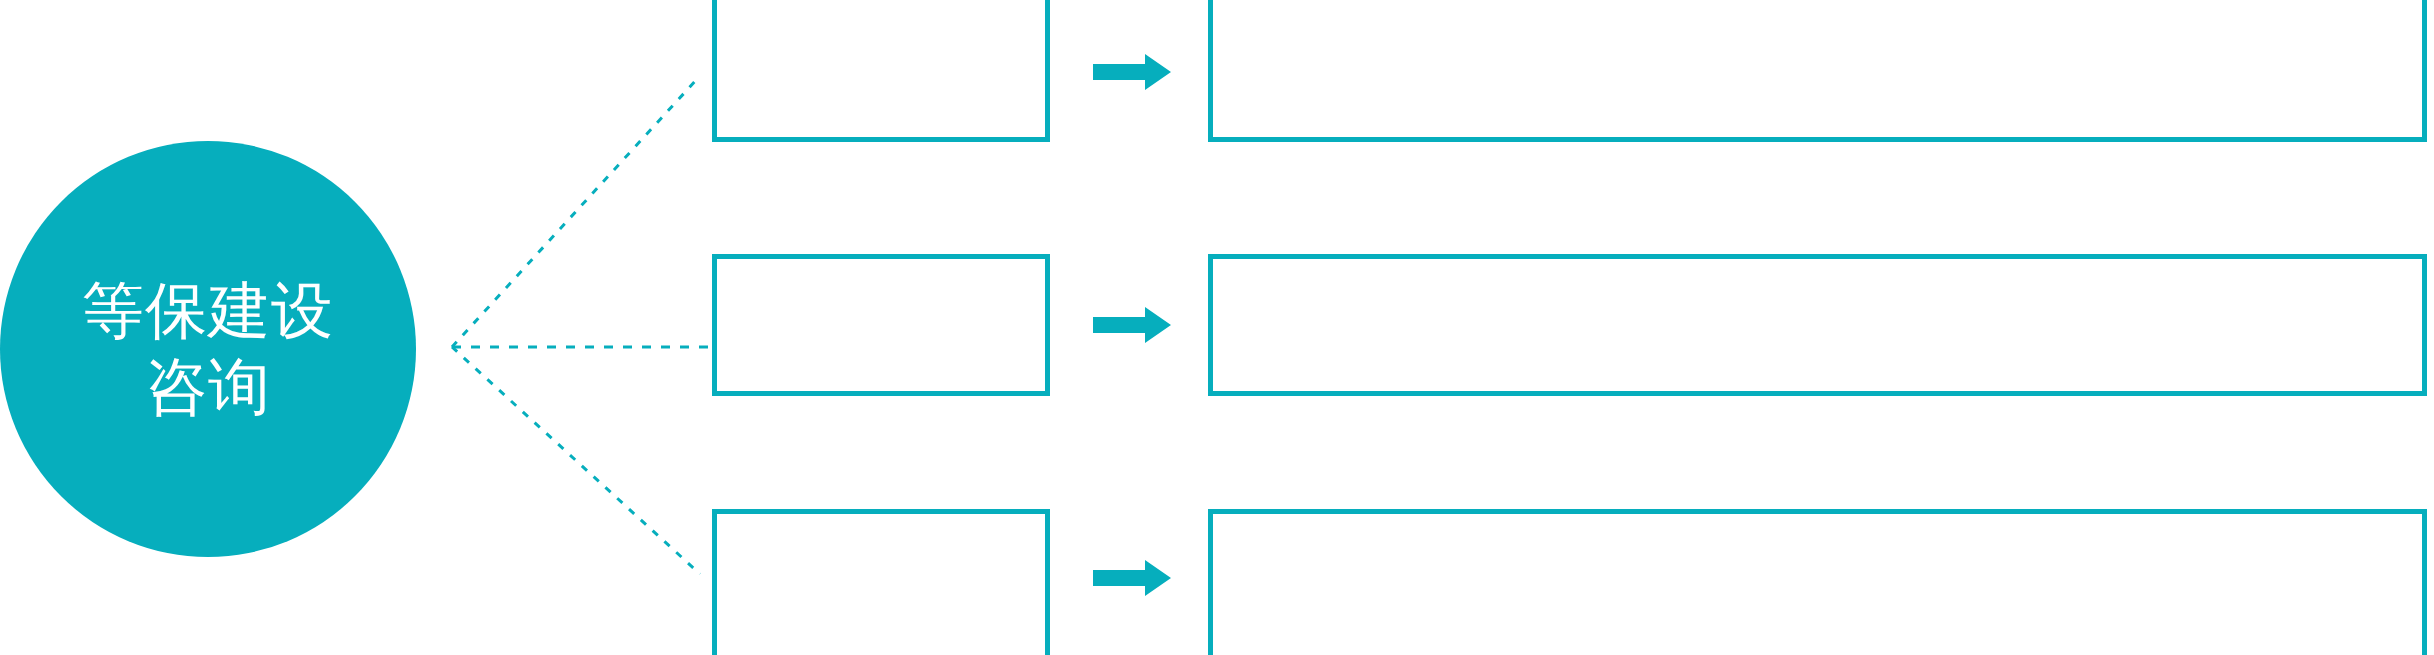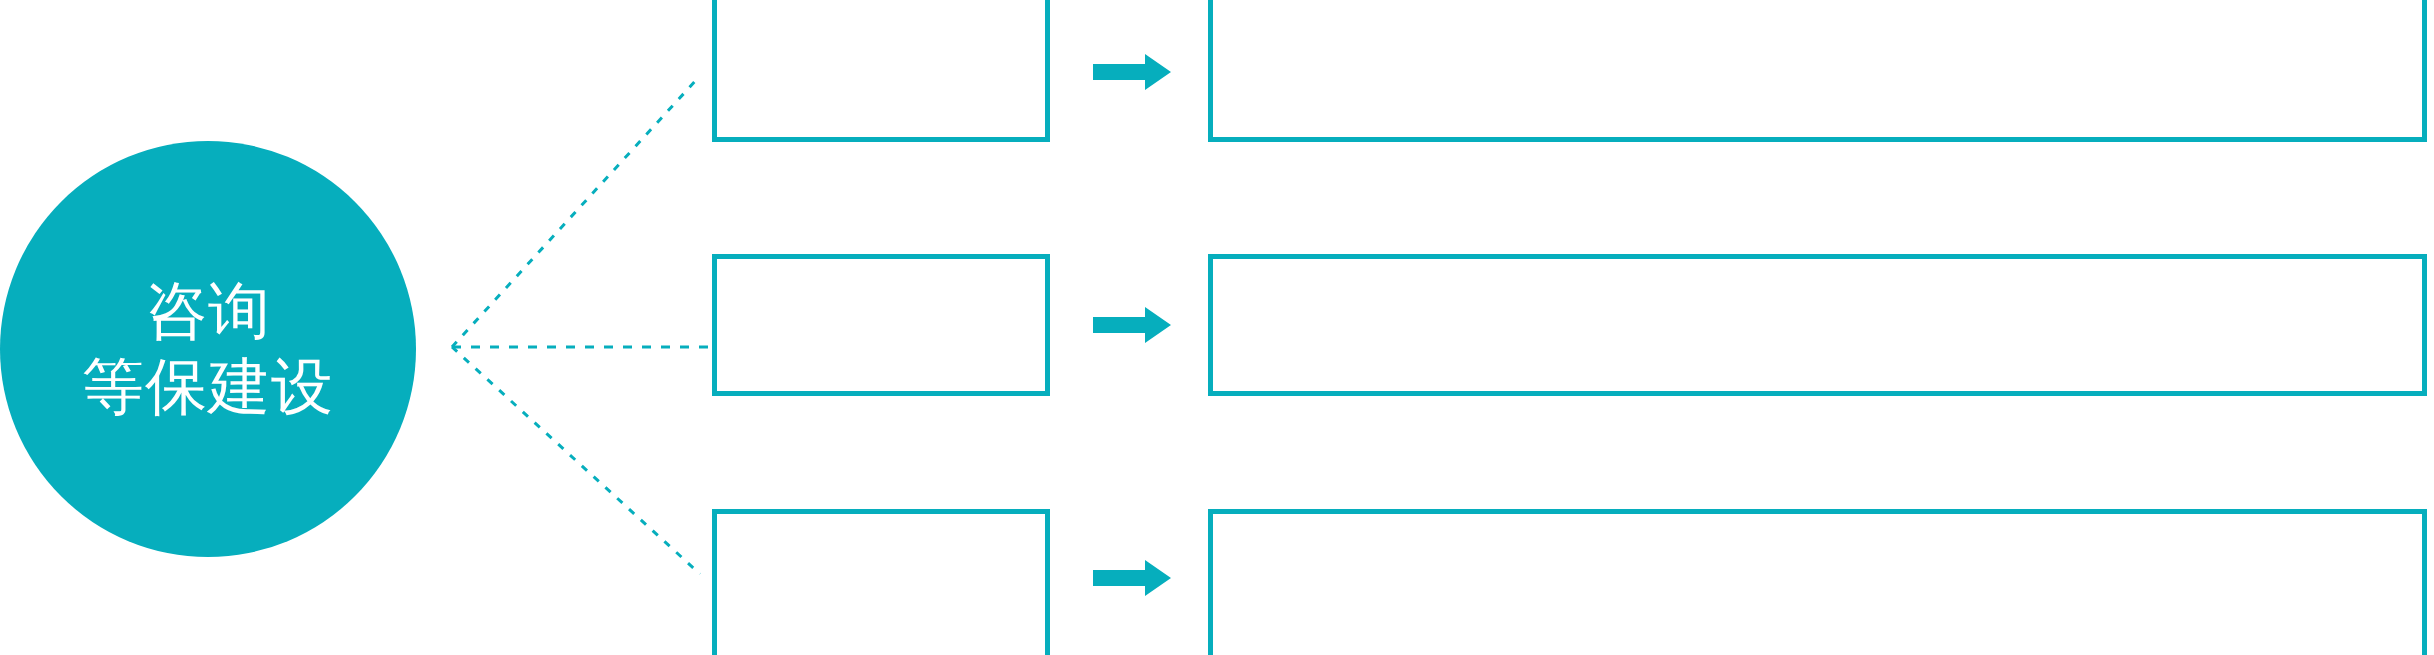--- a/index.html
+++ b/index.html
@@ -88,22 +88,22 @@
   .arrow-r1 { top: 52px; }
   .arrow-r2 { top: 305px; }
   .arrow-r3 { top: 558px; }
 </style>
 </head>
 <body>
 
 <div id="canvas">
 
   <div class="hub-circle">
+    <span class="hub-line">等保建设</span>
     <span class="hub-line">咨询</span>
-    <span class="hub-line">等保建设</span>
   </div>
 
   <svg class="connectors" viewBox="0 0 2434 655" width="2434" height="655" xmlns="http://www.w3.org/2000/svg">
     <line x1="452" y1="347" x2="698" y2="78" stroke="#06AEBD" stroke-width="3" stroke-dasharray="7 9" stroke-linecap="butt"></line>
     <line x1="452" y1="347" x2="712" y2="347" stroke="#06AEBD" stroke-width="3" stroke-dasharray="9 10" stroke-linecap="butt"></line>
     <line x1="452" y1="347" x2="700" y2="574" stroke="#06AEBD" stroke-width="3" stroke-dasharray="7 9" stroke-linecap="butt"></line>
   </svg>
 
   <div class="node-box box-left row1">
     <span class="box-label"></span>

